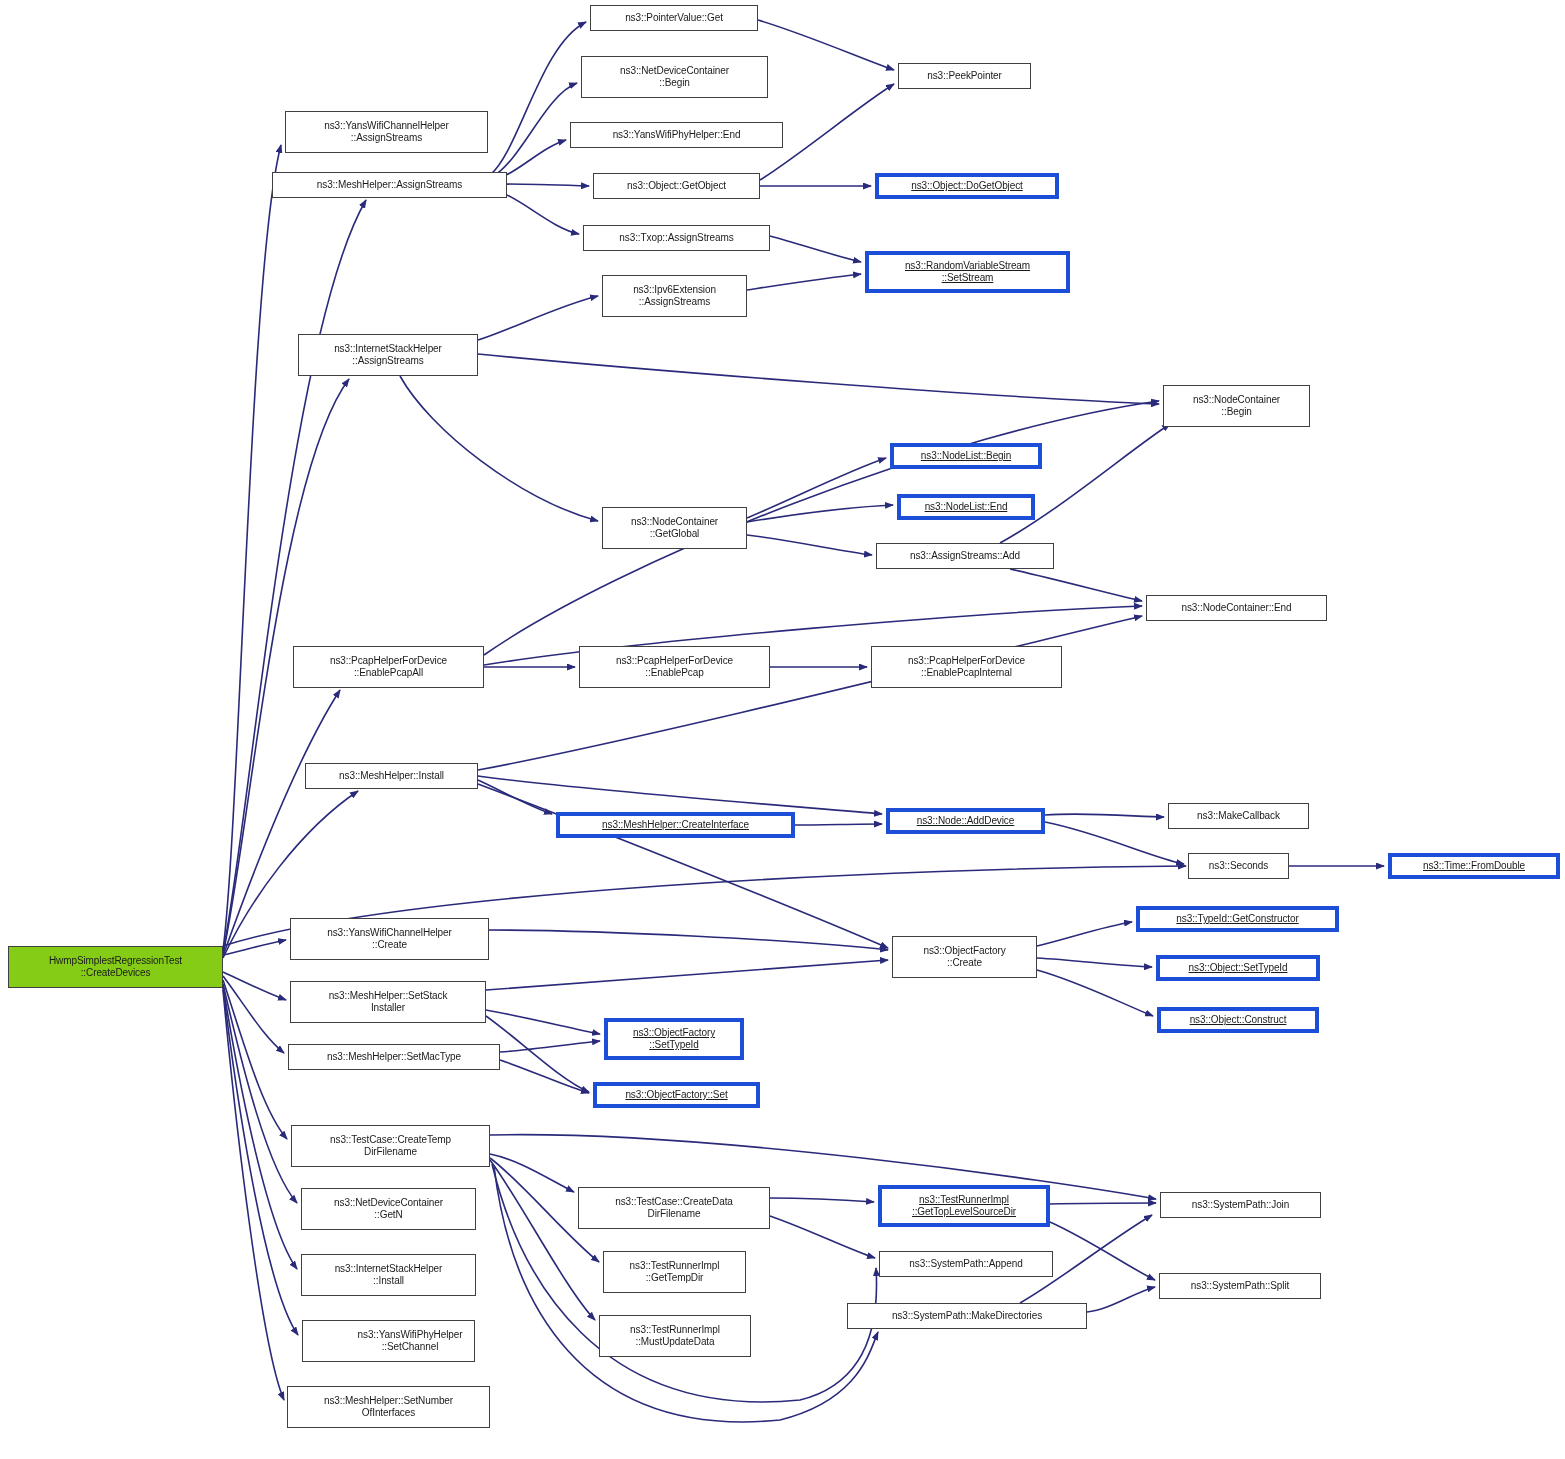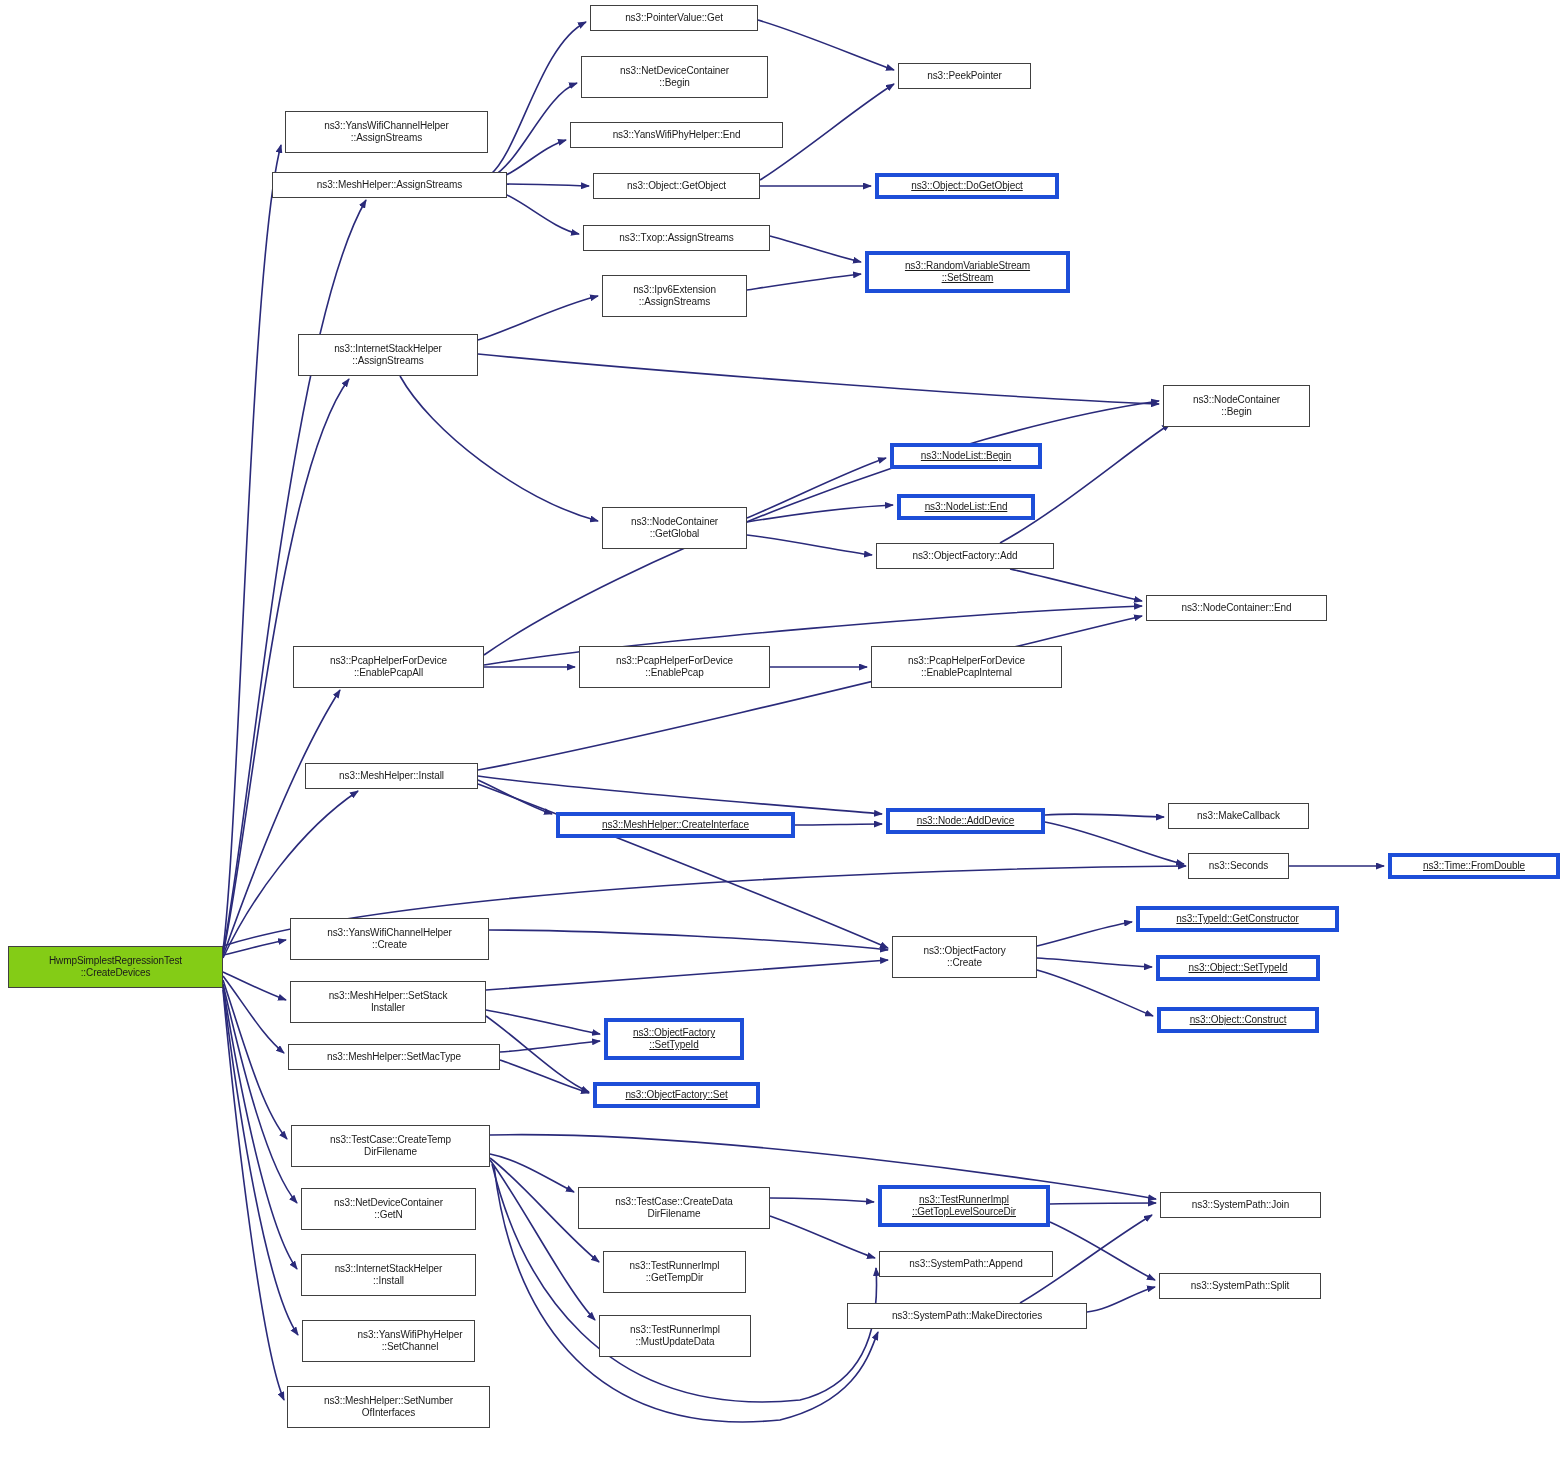--- a/index.html
+++ b/index.html
@@ -122,21 +122,21 @@
       <div class="node red" style="left: 865px; top: 251px; width: 205px; height: 42px;">ns3::RandomVariableStream
 ::SetStream</div>
       <div class="node" style="left: 298px; top: 334px; width: 180px; height: 42px;">ns3::InternetStackHelper
 ::AssignStreams</div>
       <div class="node" style="left: 1163px; top: 385px; width: 147px; height: 42px;">ns3::NodeContainer
 ::Begin</div>
       <div class="node red" style="left: 890px; top: 443px; width: 152px; height: 26px;">ns3::NodeList::Begin</div>
       <div class="node red" style="left: 897px; top: 494px; width: 138px; height: 26px;">ns3::NodeList::End</div>
       <div class="node" style="left: 602px; top: 507px; width: 145px; height: 42px;">ns3::NodeContainer
 ::GetGlobal</div>
-      <div class="node" style="left: 876px; top: 543px; width: 178px; height: 26px;">ns3::ObjectFactory::Add</div>
+      <div class="node" style="left: 876px; top: 543px; width: 178px; height: 26px;">ns3::AssignStreams::Add</div>
       <div class="node" style="left: 1146px; top: 595px; width: 181px; height: 26px;">ns3::NodeContainer::End</div>
       <div class="node" style="left: 293px; top: 646px; width: 191px; height: 42px;">ns3::PcapHelperForDevice
 ::EnablePcapAll</div>
       <div class="node" style="left: 579px; top: 646px; width: 191px; height: 42px;">ns3::PcapHelperForDevice
 ::EnablePcap</div>
       <div class="node" style="left: 871px; top: 646px; width: 191px; height: 42px;">ns3::PcapHelperForDevice
 ::EnablePcapInternal</div>
       <div class="node" style="left: 305px; top: 763px; width: 173px; height: 26px;">ns3::MeshHelper::Install</div>
       <div class="node red" style="left: 556px; top: 812px; width: 239px; height: 26px;">ns3::MeshHelper::CreateInterface</div>
       <div class="node red" style="left: 886px; top: 808px; width: 159px; height: 26px;">ns3::Node::AddDevice</div>

